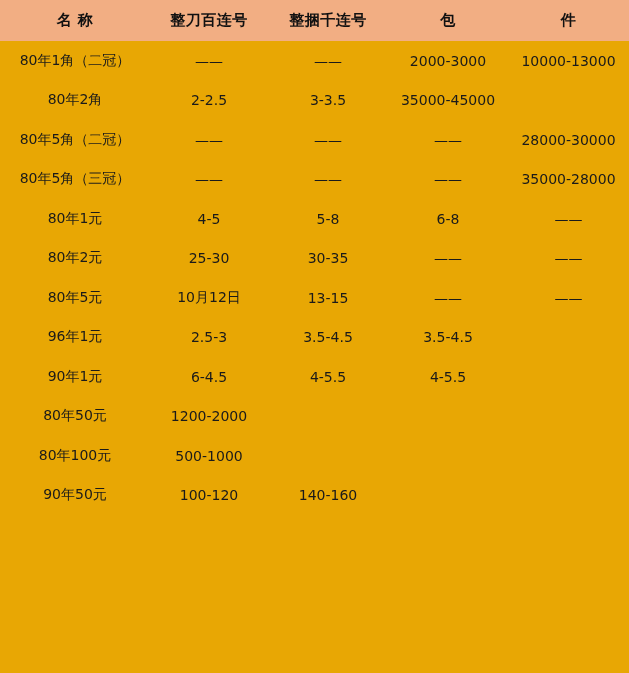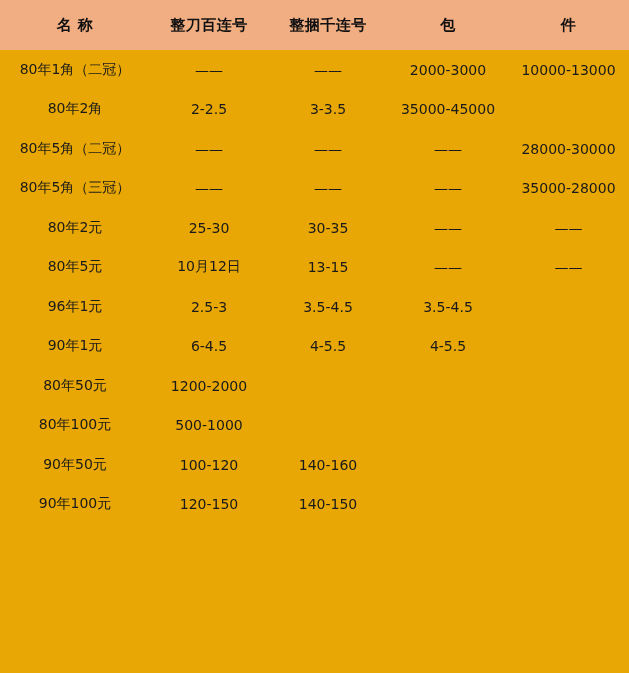--- a/index.html
+++ b/index.html
@@ -20,21 +20,21 @@
     table-layout: fixed;
   }
   #price-table col.c-name   { width: 150px; }
   #price-table col.c-dao    { width: 118px; }
   #price-table col.c-kun    { width: 120px; }
   #price-table col.c-bao    { width: 120px; }
   #price-table col.c-jian   { width: 121px; }
 
   thead tr {
     background: #f2ae83;
-    height: 50px;
+    height: 41px;
   }
   thead th {
     font-size: 15px;
     font-weight: bold;
     color: #111111;
     text-align: center;
     vertical-align: middle;
     padding: 0;
     letter-spacing: 0.5px;
   }
@@ -97,20 +97,27 @@
         <td>28000-30000</td>
       </tr>
       <tr>
         <td>80年5角（三冠）</td>
         <td>——</td>
         <td>——</td>
         <td>——</td>
         <td>35000-28000</td>
       </tr>
       <tr>
+        <td>80年1元</td>
+        <td>4-5</td>
+        <td>5-8</td>
+        <td>6-8</td>
+        <td>——</td>
+      </tr>
+      <tr>
         <td>80年2元</td>
         <td>25-30</td>
         <td>30-35</td>
         <td>——</td>
         <td>——</td>
       </tr>
       <tr>
         <td>80年5元</td>
         <td>10月12日</td>
         <td>13-15</td>
@@ -145,21 +152,14 @@
         <td class="cell-empty"></td>
         <td class="cell-empty"></td>
       </tr>
       <tr>
         <td>90年50元</td>
         <td>100-120</td>
         <td>140-160</td>
         <td class="cell-empty"></td>
         <td class="cell-empty"></td>
       </tr>
-      <tr>
-        <td>90年100元</td>
-        <td>120-150</td>
-        <td>140-150</td>
-        <td class="cell-empty"></td>
-        <td class="cell-empty"></td>
-      </tr>
     </tbody>
 </table>
 
 </body></html>

